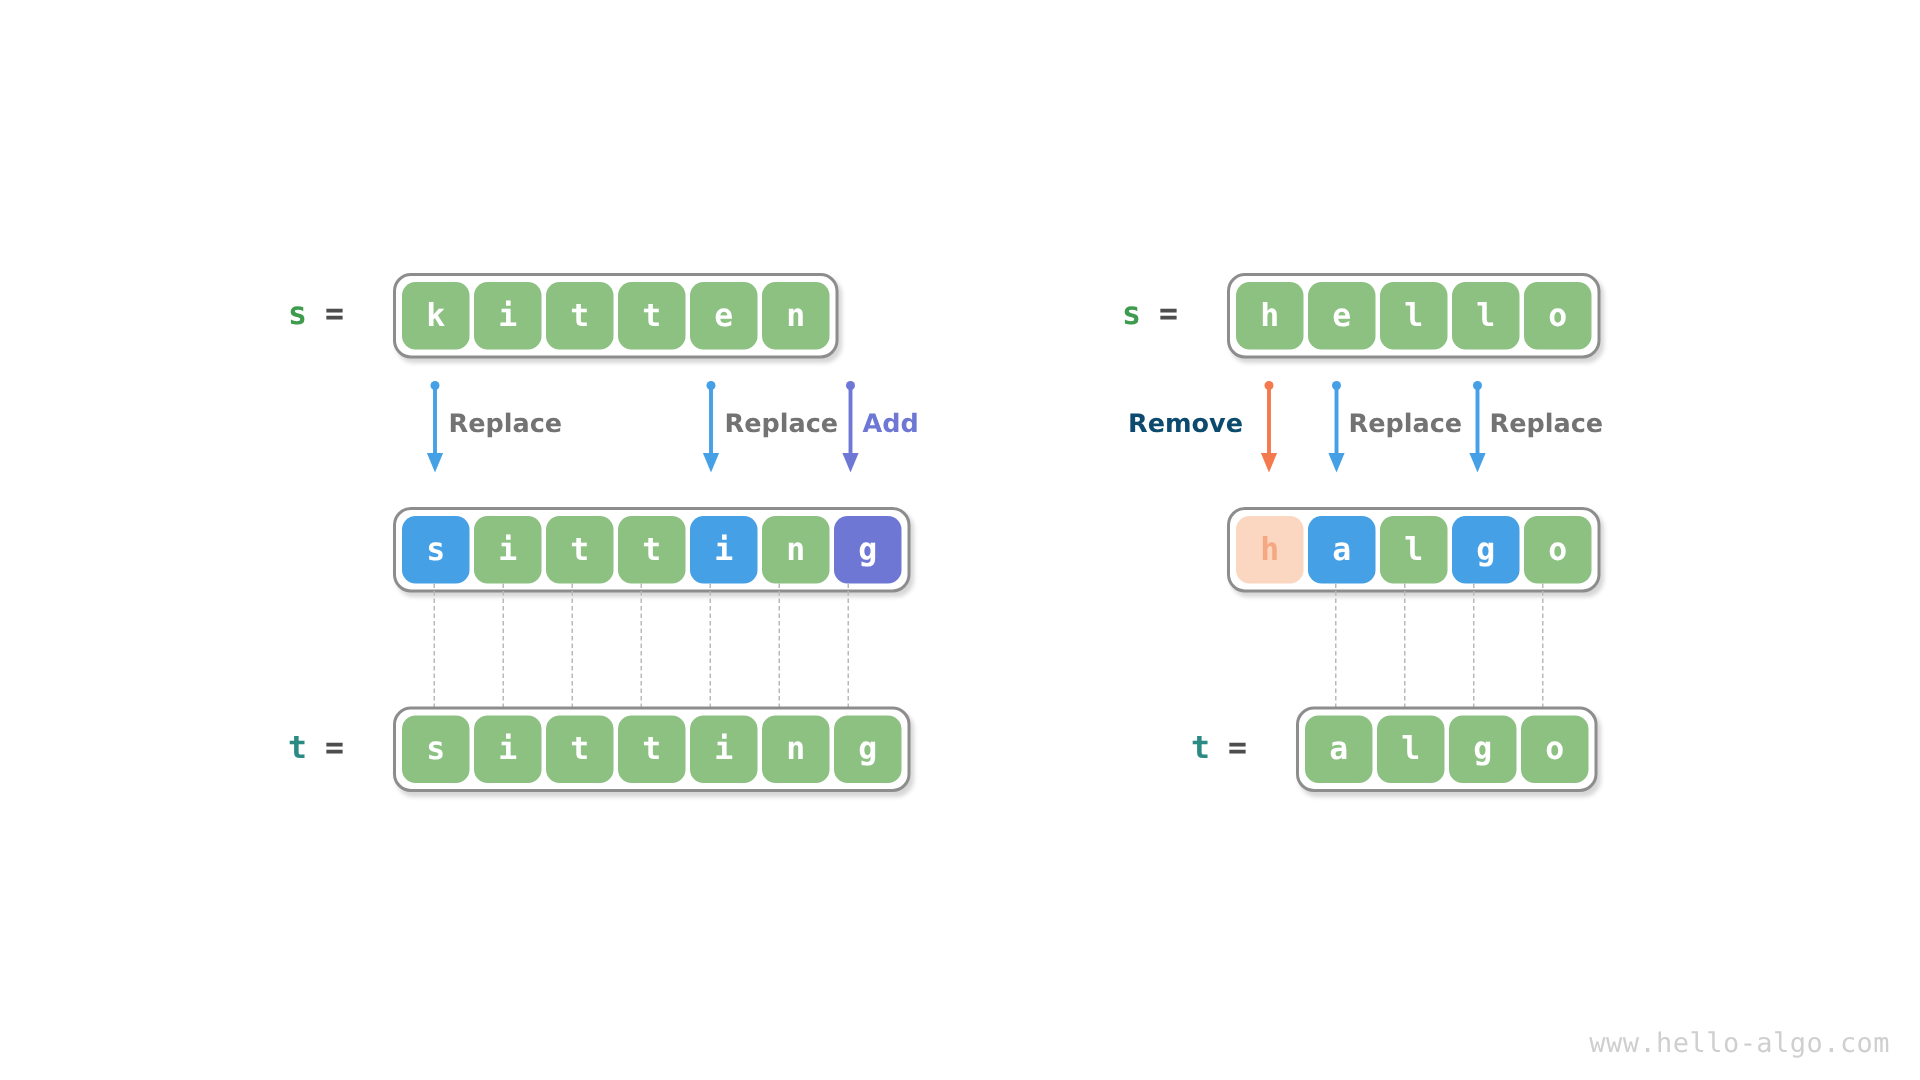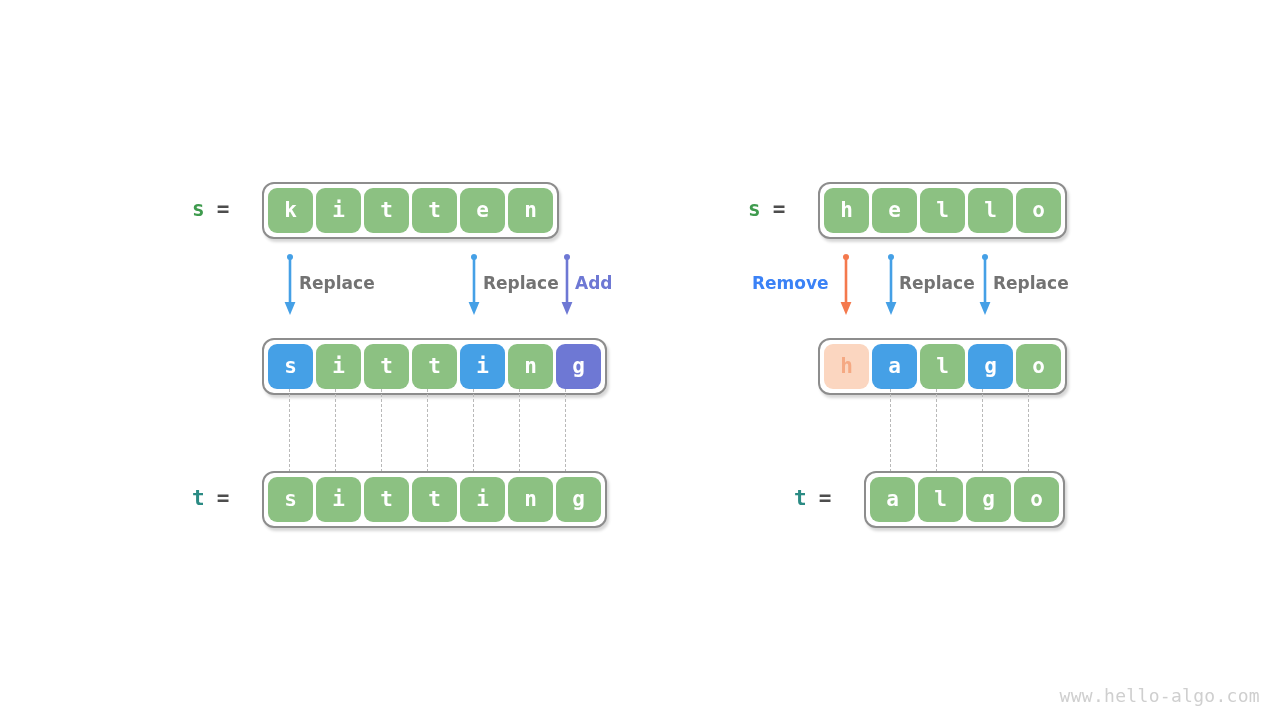--- a/index.html
+++ b/index.html
@@ -76,21 +76,21 @@
   .op-text {
     position: absolute;
     font-family: "DejaVu Sans", sans-serif;
     font-size: 17px;
     font-weight: bold;
     white-space: nowrap;
     line-height: 1;
   }
   .op-text.blue   { color: #737373; }
   .op-text.purple { color: #6e78d4; }
-  .op-text.orange { color: #3b82f6; }
+  .op-text.orange { color: #0c4a6e; }
 
   
   .dash {
     position: absolute;
     width: 0;
     border-left: 1.5px dashed #b9b9b9;
   }
 
   
   .watermark {

